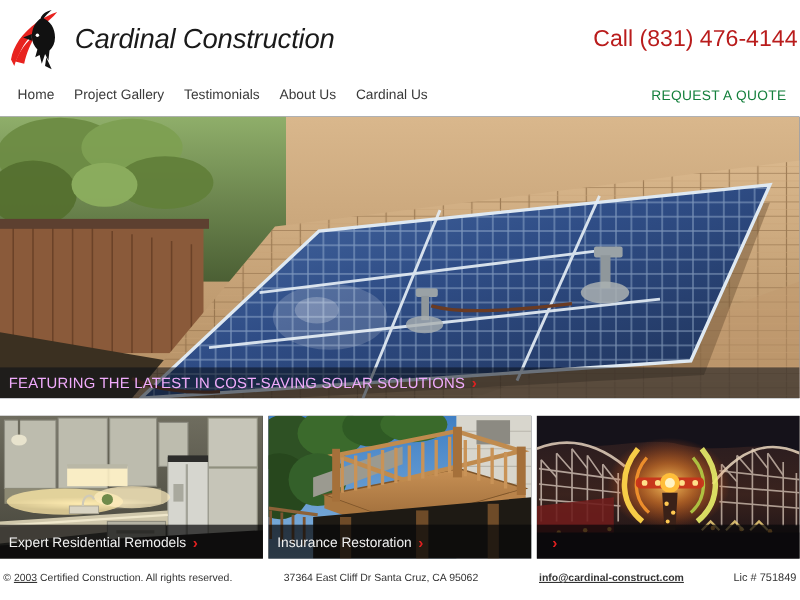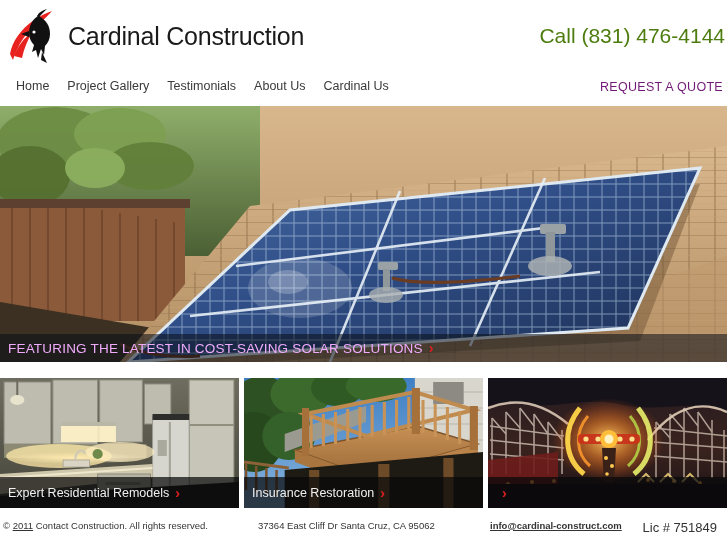--- a/index.html
+++ b/index.html
@@ -45,28 +45,29 @@
     flex: 0 0 auto;
   }
   .logo-mark svg { display: block; }
   .brand-title {
     font-size: 25px;
     font-weight: 400;
     letter-spacing: -0.2px;
     color: #1a1a1a;
     margin-left: 8px;
     white-space: nowrap;
+    font-style: italic;
   }
   .phone {
     position: absolute;
     right: 2px;
     top: 24px;
     font-size: 21px;
     font-weight: 400;
-    color: #4d7c0f;
+    color: #b91c1c;
     white-space: nowrap;
   }
 
   
   .nav {
     position: relative;
     height: 34px;
     background: #ffffff;
   }
   .nav-list {
@@ -87,24 +88,24 @@
     cursor: pointer;
     text-decoration: none;
   }
   .nav-item:first-child { padding-left: 16px; }
   .quote-btn {
     position: absolute;
     right: 0px;
     top: 8px;
     font-size: 12.5px;
     letter-spacing: 0.3px;
-    color: #701a75;
+    color: #15803d;
     white-space: nowrap;
     cursor: pointer;
-    padding-right: 4px;
+    padding-right: 12px;
   }
 
   
   .hero {
     position: relative;
     width: 727px;
     height: 256px;
     overflow: hidden;
     background: #2b3a52;
   }
@@ -221,23 +222,23 @@
     top: 0;
     font-size: 9.5px;
     color: #333;
     text-decoration: underline;
     cursor: pointer;
     white-space: nowrap;
     font-weight: bold;
   }
   .f-lic {
     position: absolute;
-    right: 10px;
+    right: 3px;
     top: 0;
-    font-size: 13px;
+    font-size: 10px;
     color: #333;
     white-space: nowrap;
     padding-left: 8px;
   }
 </style>
 </head>
 <body>
 
 <div class="page">
 
@@ -586,20 +587,20 @@
         <path d="M0 106 H239 V130 H0 Z" fill="#120e12"></path>
       </svg>
       <div class="card-caption">
         <span class="arrow">›</span>
       </div>
     </div>
   </div>
 
   <div class="footer">
     <div class="footer-inner">
-      <div class="f-copy"><span>© </span><span class="yr">2011</span><span> Contact Construction. All rights reserved.</span></div>
+      <div class="f-copy"><span>© </span><span class="yr">2003</span><span> Certified Construction. All rights reserved.</span></div>
       <div class="f-addr">37364 East Cliff Dr Santa Cruz, CA 95062</div>
       <div class="f-mail">info@cardinal-construct.com</div>
       <div class="f-lic">Lic # 751849</div>
     </div>
   </div>
 
 </div>
 
 </body></html>

